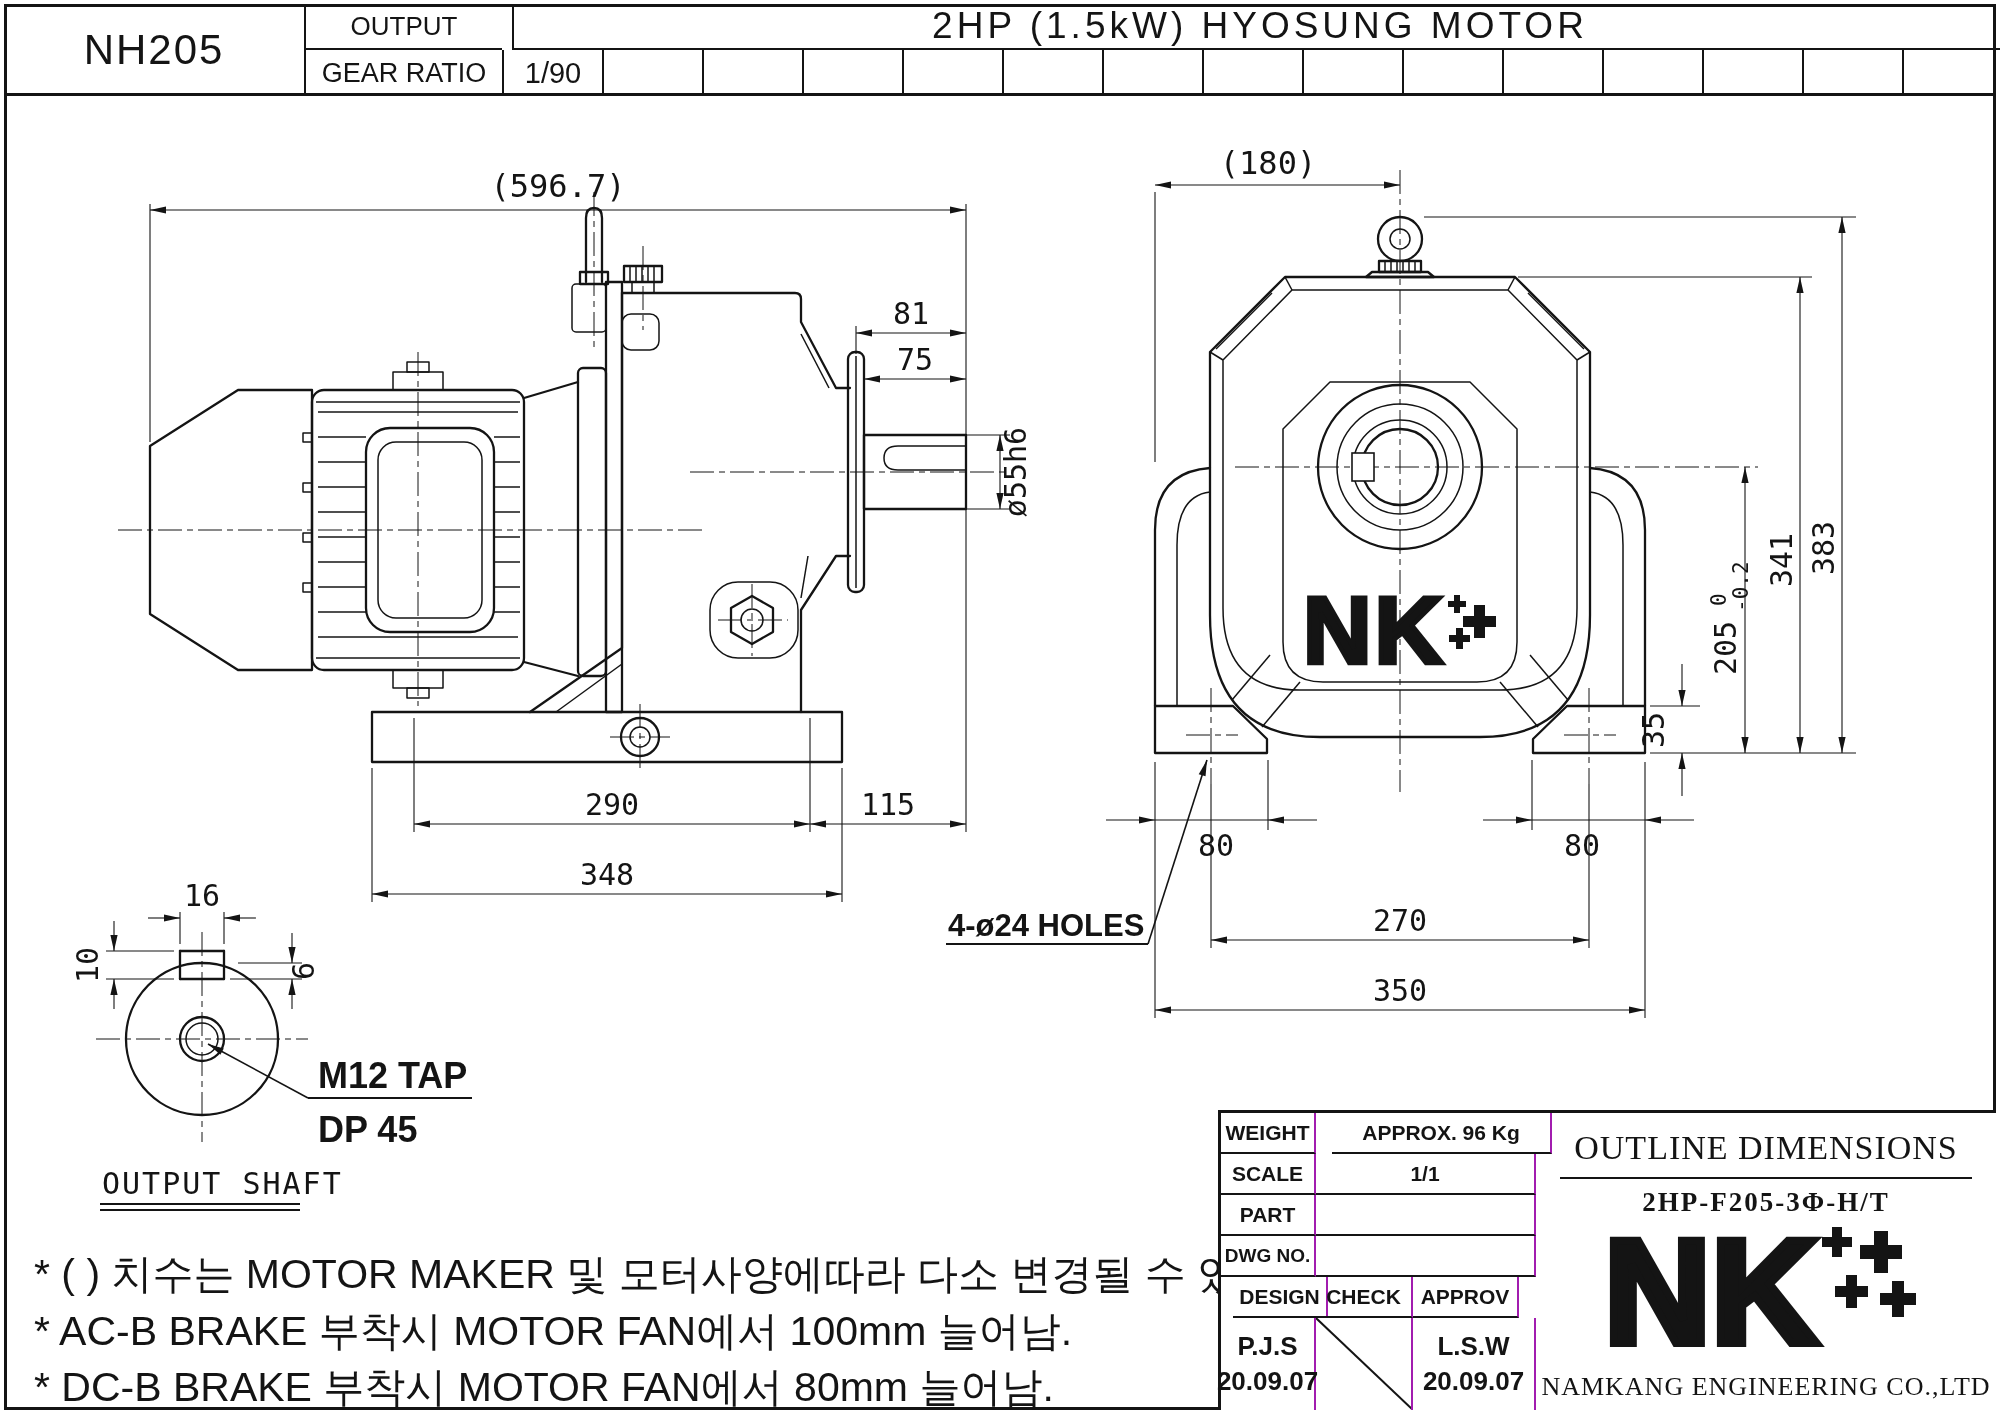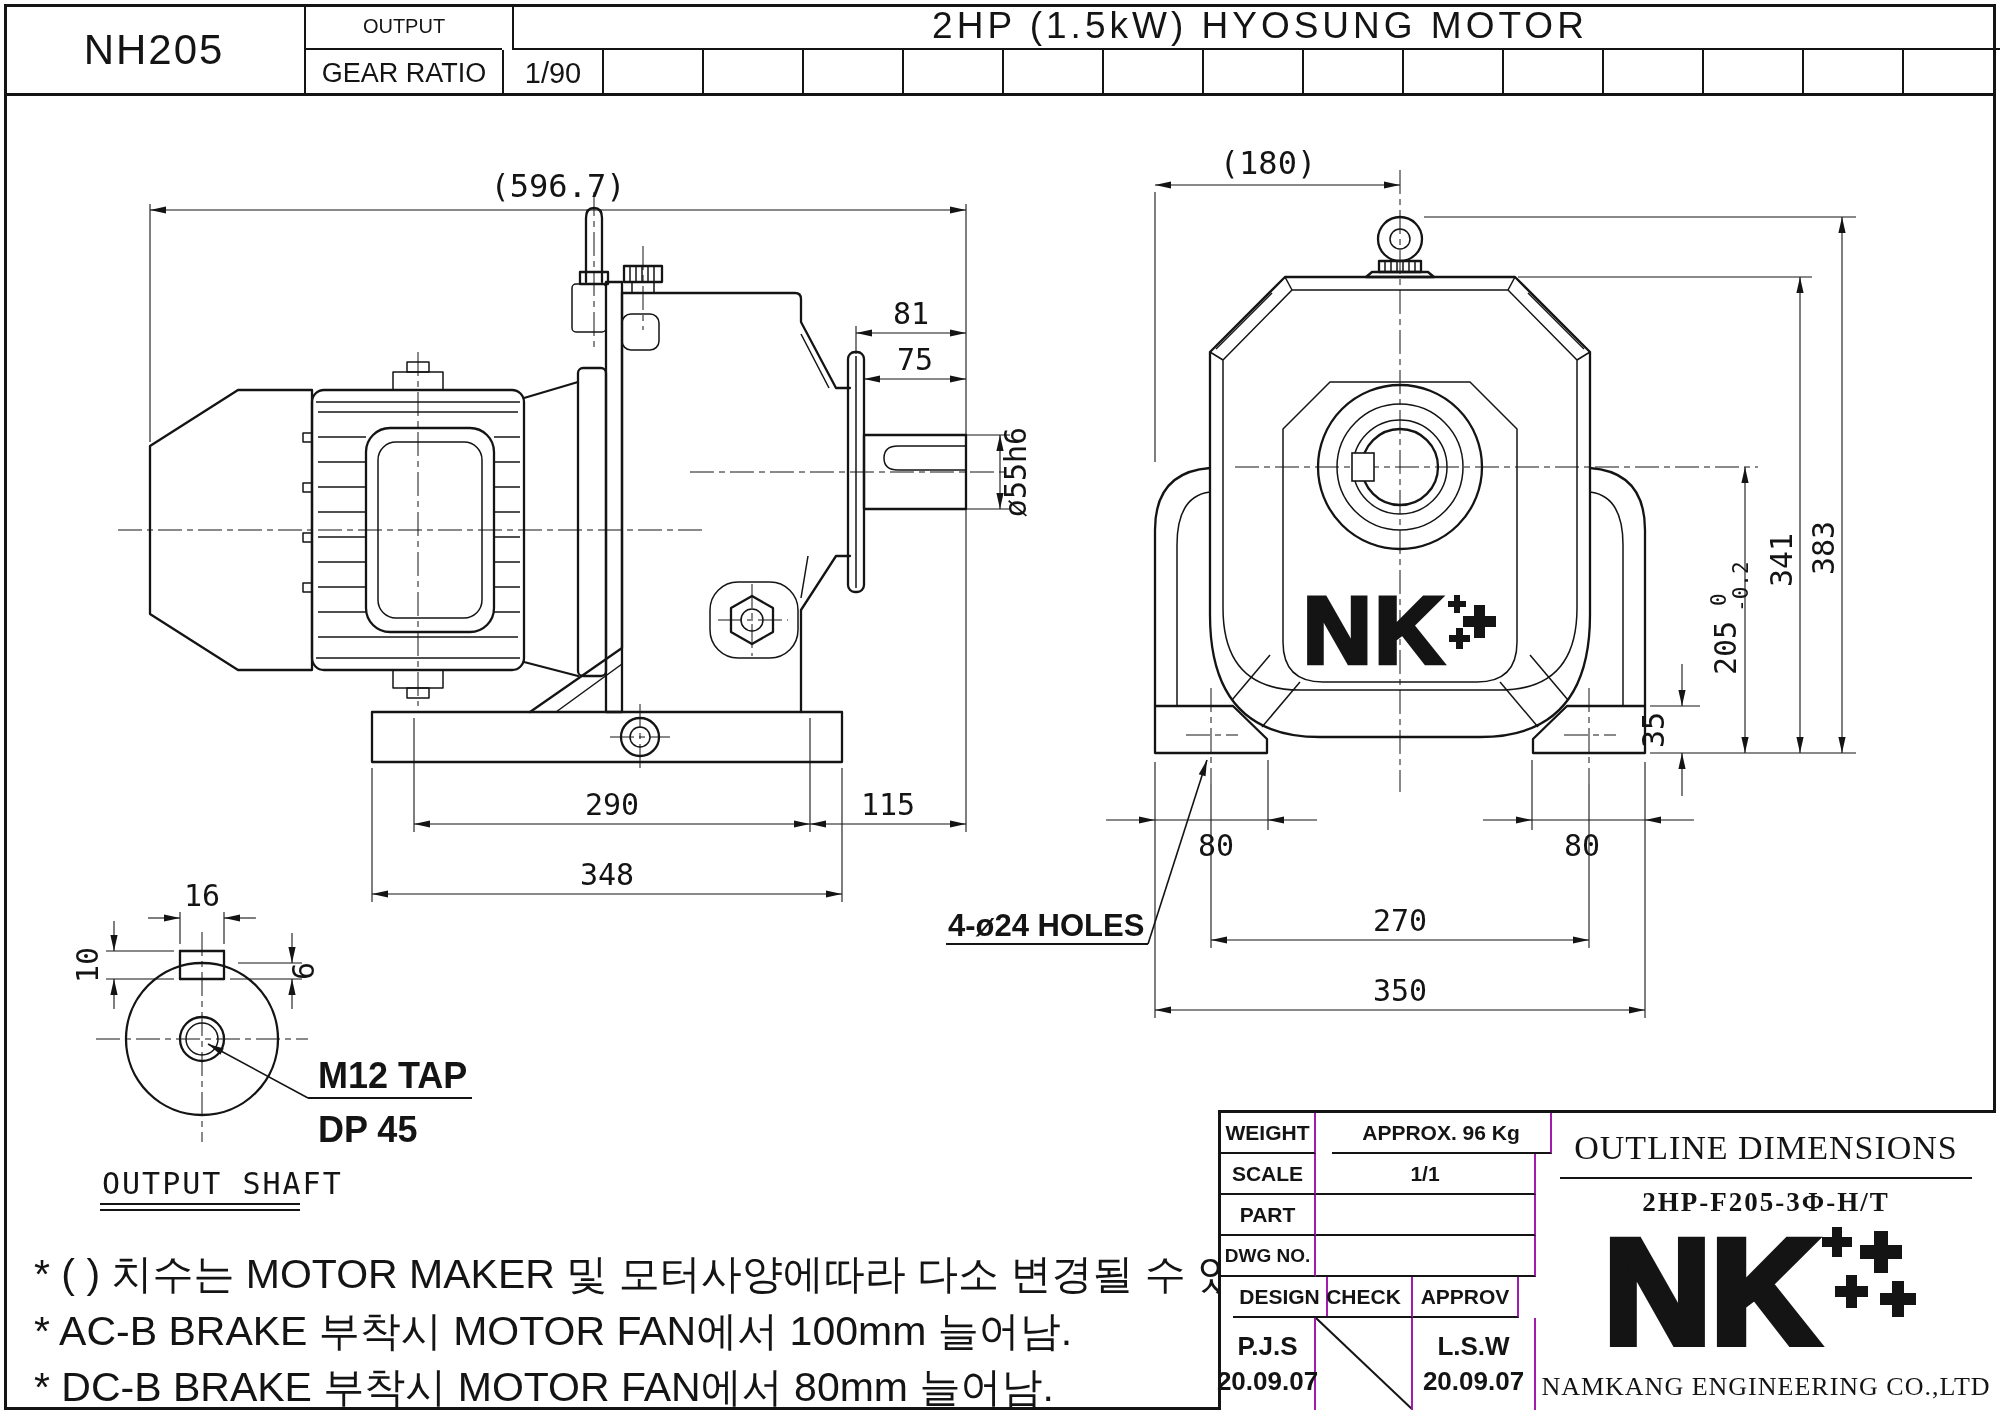--- a/index.html
+++ b/index.html
@@ -3,21 +3,21 @@
 <meta charset="utf-8">
 <style>
   html,body{margin:0;padding:0;background:#e8e8e8;}
   #sheet{position:relative;width:2000px;height:1414px;background:#ffffff;overflow:hidden;
          font-family:"Liberation Sans",sans-serif;color:#141414;}
   #frame{position:absolute;left:4px;top:4px;width:1992px;height:1406px;border:3px solid #141414;box-sizing:border-box;}
   
   #hdr{position:absolute;left:4px;top:4px;width:1992px;height:92px;box-sizing:border-box;border-bottom:3px solid #141414;}
   .cell{position:absolute;box-sizing:border-box;display:flex;align-items:center;justify-content:center;}
   #c-model{left:0;top:0;width:300px;height:92px;font-size:42px;letter-spacing:2px;}
-  #c-out{left:300px;top:0;width:198px;height:46px;border-left:2px solid #141414;border-bottom:2px solid #141414;font-size:20px;}
+  #c-out{left:300px;top:0;width:198px;height:46px;border-left:2px solid #141414;border-bottom:2px solid #141414;font-size:26px;}
   #c-gr{left:300px;top:46px;width:198px;height:46px;border-left:2px solid #141414;font-size:27px;}
   #c-title{left:498px;top:0;width:1494px;height:46px;border-left:2px solid #141414;border-bottom:2px solid #141414;font-size:37px;letter-spacing:4px;margin-left:10px;}
   #c-ratio{left:498px;top:46px;width:100px;height:46px;border-left:2px solid #141414;font-size:29px;}
   .ecell{position:absolute;top:46px;height:46px;width:100px;border-left:2px solid #141414;box-sizing:border-box;}
   
   #dwg{position:absolute;left:0;top:0;}
   .o2{fill:none;stroke:#141414;stroke-width:2.3;stroke-linejoin:round;stroke-linecap:round;}
   .o1{fill:none;stroke:#141414;stroke-width:1.5;stroke-linejoin:round;}
   .cl{fill:none;stroke:#141414;stroke-width:1;stroke-dasharray:24 5 6 5;}
   .dl{fill:none;stroke:#141414;stroke-width:1.1;}

